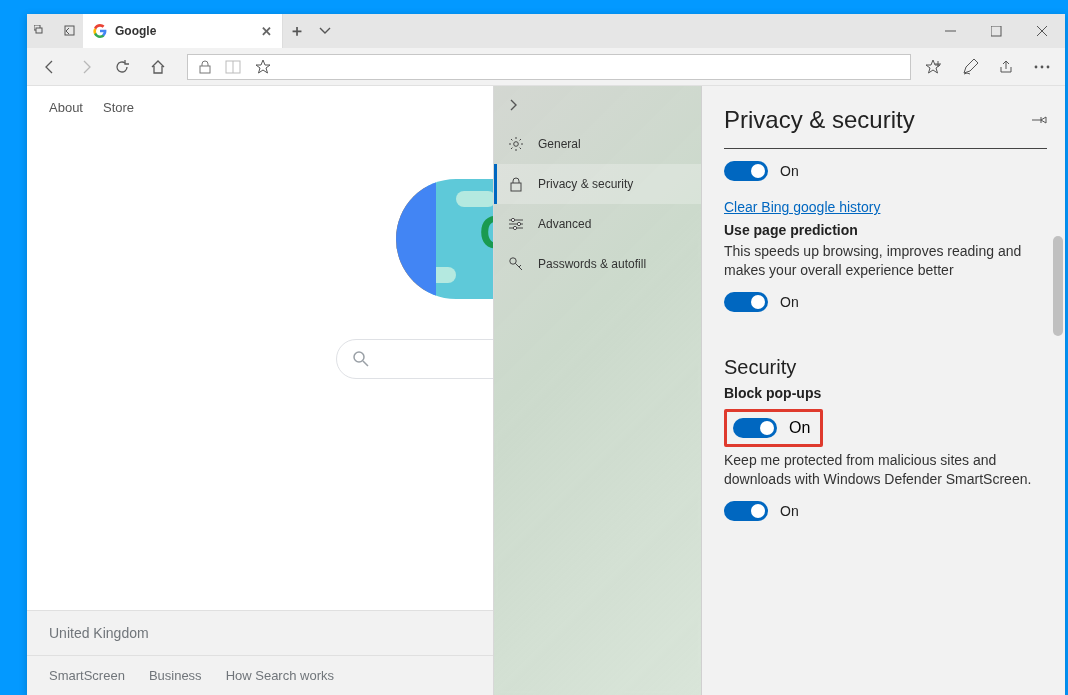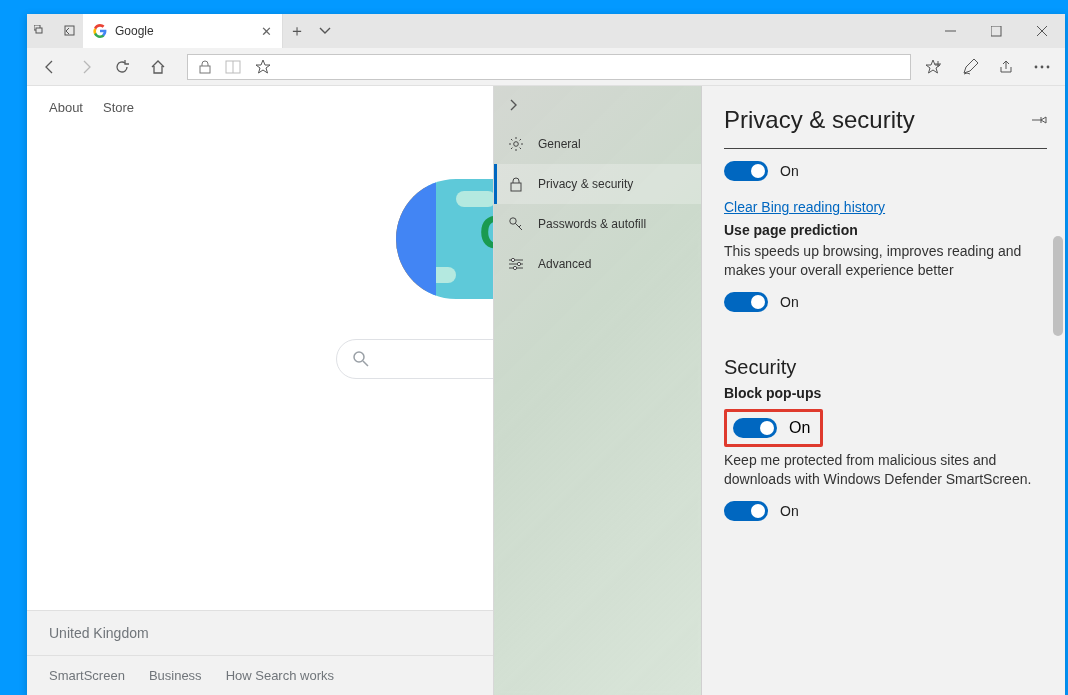--- a/index.html
+++ b/index.html
@@ -1,18 +1,18 @@
 <!DOCTYPE html>
 <html><head>
 <meta charset="utf-8">
 <style>
 * { box-sizing: border-box; margin: 0; padding: 0; font-family: "Segoe UI", -apple-system, sans-serif; }
 body { background: #0399ff; width: 1068px; height: 695px; overflow: hidden; position: relative; }
 .window { position: absolute; left: 27px; top: 14px; right: 3px; bottom: 0; background: #fff; box-shadow: 0 2px 8px rgba(0,0,0,.2); display: flex; flex-direction: column; }
-.tab-strip { height: 34px; background: #e6e6e6; display: flex; align-items: stretch; }
+.tab-strip { height: 34px; background: #e6e6e6; display: flex; align-items: stretch; font-weight: bold; }
 .tab-strip .util { width: 28px; display: flex; align-items: center; justify-content: center; color: #555; }
 .tab-strip .tab { background: #fff; display: flex; align-items: center; padding: 0 10px; gap: 8px; border-right: 1px solid #ddd; min-width: 200px; }
 .tab-strip .tab .favicon { width: 14px; height: 14px; }
 .tab-strip .tab .title { font-size: 12px; color: #333; flex: 1; }
 .tab-strip .tab .close { font-size: 13px; color: #666; }
 .tab-strip .spacer { flex: 1; }
 .tab-strip .wbtn { width: 46px; display: flex; align-items: center; justify-content: center; color: #555; }
 
 .toolbar { height: 38px; background: #f2f2f2; display: flex; align-items: center; padding: 0 6px; gap: 2px; border-bottom: 1px solid #e1e1e1; }
 .toolbar .tbtn { width: 34px; height: 32px; display: flex; align-items: center; justify-content: center; color: #5a5a5a; }
@@ -241,58 +241,58 @@
           <span class="icon">
               <svg width="14" height="16" viewBox="0 0 14 16">
                 <rect x="2" y="7" width="10" height="8" fill="none" stroke="#444"></rect>
                 <path d="M4 7V5a3 3 0 0 1 6 0v2" fill="none" stroke="#444"></path>
               </svg>
             </span>
           <span>Privacy &amp; security</span>
         </div>
         <div class="nav-item">
           <span class="icon">
-              <svg width="16" height="16" viewBox="0 0 16 16">
-                <circle cx="5" cy="5" r="3.2" fill="none" stroke="#444"></circle>
-                <line x1="7.3" y1="7.3" x2="14" y2="14" stroke="#444"></line>
-                <line x1="11" y1="11" x2="13" y2="9" stroke="#444"></line>
-              </svg>
-            </span>
-          <span>Passwords &amp; autofill</span>
-        </div>
-        <div class="nav-item">
-          <span class="icon">
               <svg width="16" height="14" viewBox="0 0 16 14">
                 <line x1="1" y1="3" x2="15" y2="3" stroke="#444"></line>
                 <line x1="1" y1="7" x2="15" y2="7" stroke="#444"></line>
                 <line x1="1" y1="11" x2="15" y2="11" stroke="#444"></line>
                 <circle cx="5" cy="3" r="1.6" fill="#fff" stroke="#444"></circle>
                 <circle cx="11" cy="7" r="1.6" fill="#fff" stroke="#444"></circle>
                 <circle cx="7" cy="11" r="1.6" fill="#fff" stroke="#444"></circle>
               </svg>
             </span>
           <span>Advanced</span>
         </div>
+        <div class="nav-item">
+          <span class="icon">
+              <svg width="16" height="16" viewBox="0 0 16 16">
+                <circle cx="5" cy="5" r="3.2" fill="none" stroke="#444"></circle>
+                <line x1="7.3" y1="7.3" x2="14" y2="14" stroke="#444"></line>
+                <line x1="11" y1="11" x2="13" y2="9" stroke="#444"></line>
+              </svg>
+            </span>
+          <span>Passwords &amp; autofill</span>
+        </div>
       </div>
 
       <div class="panel">
         <div class="panel-head">
           <h1>Privacy &amp; security</h1>
           <span class="pin">
               <svg width="16" height="14" viewBox="0 0 16 14">
                 <path d="M1 7 H10 M10 4 V10 M10 7 L15 4 V10 Z" fill="none" stroke="#555"></path>
               </svg>
             </span>
         </div>
 
         <div class="toggle-row">
           <div class="toggle"></div>
           <span>On</span>
         </div>
-        <a class="link-blue">Clear Bing reading history</a>
+        <a class="link-blue">Clear Bing google history</a>
 
         <div class="set-title">Use page prediction</div>
         <div class="set-desc">This speeds up browsing, improves reading and makes your overall experience better</div>
         <div class="toggle-row">
           <div class="toggle"></div>
           <span>On</span>
         </div>
 
         <div class="section-h">Security</div>
 

